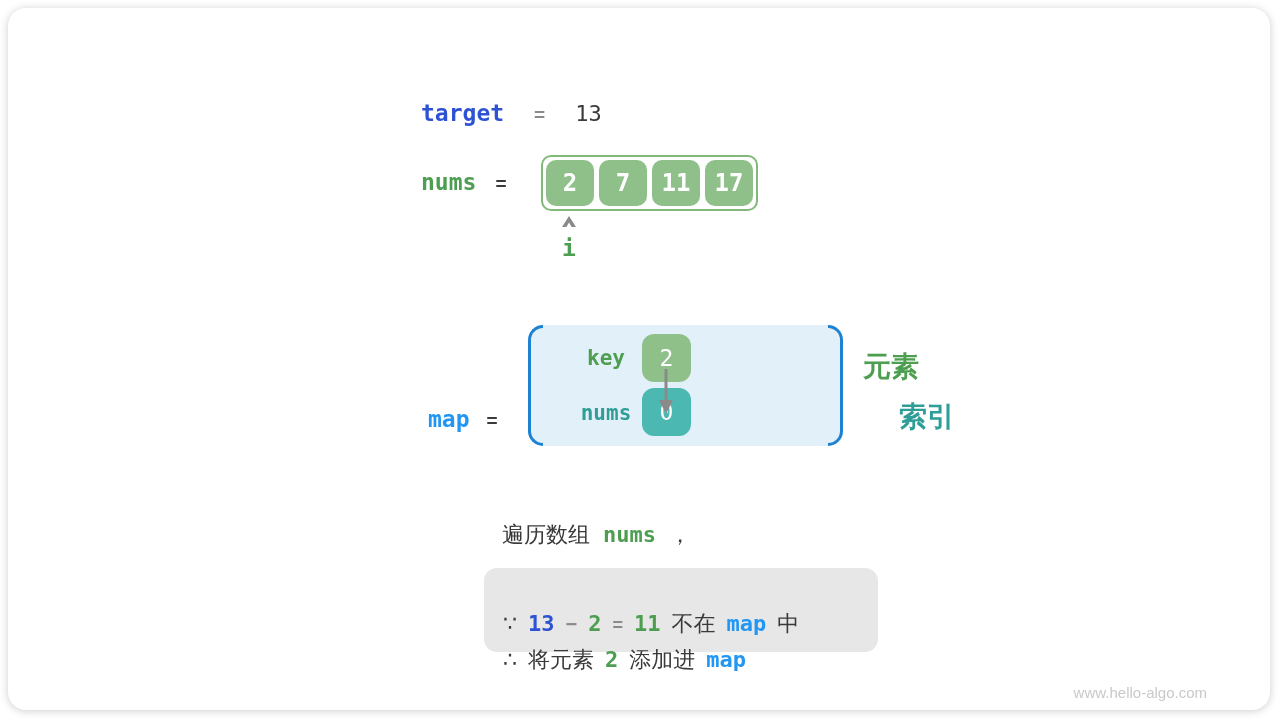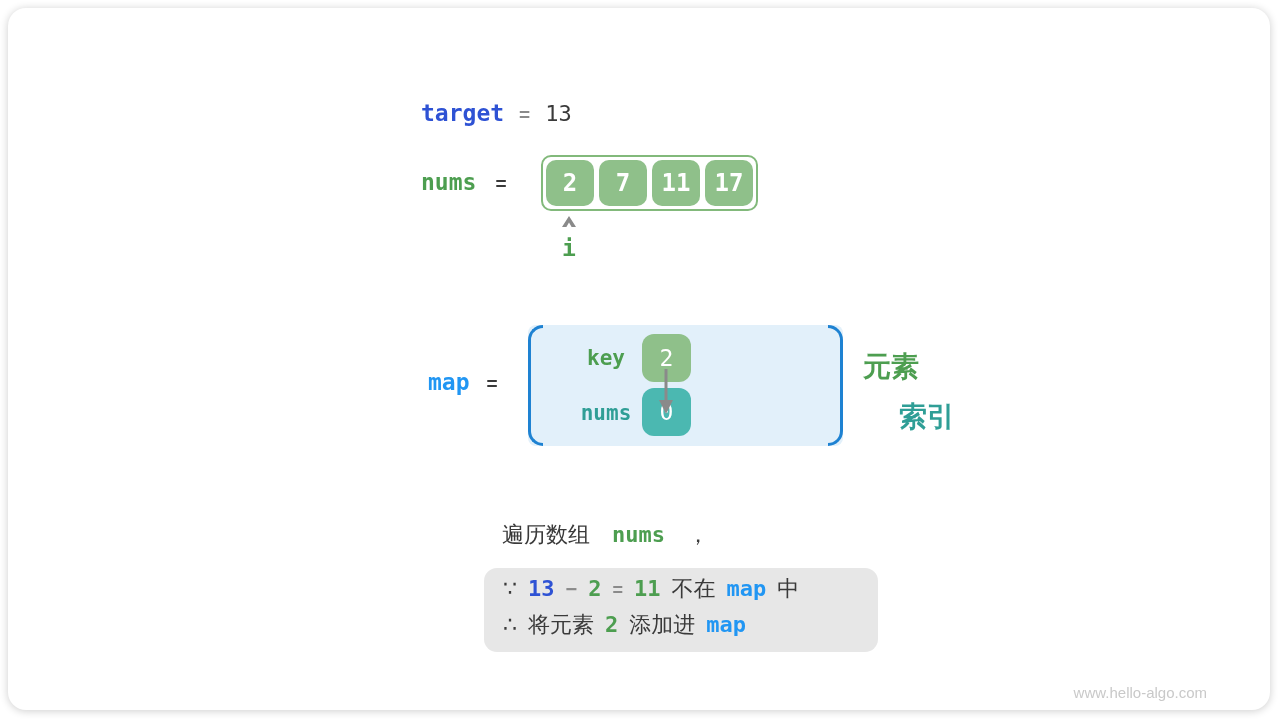--- a/index.html
+++ b/index.html
@@ -16,26 +16,26 @@
   }
   .card{
     position:absolute;left:8px;top:8px;width:1262px;height:702px;
     background:#ffffff;border-radius:18px;
     box-shadow:0 1px 9px rgba(0,0,0,0.20);
   }
   .abs{position:absolute;}
   .row{position:absolute;display:flex;align-items:baseline;}
   .code{font-family:"DejaVu Sans Mono","Liberation Mono",monospace;font-weight:bold;}
   .mono{font-family:Liberation Sans, sans-serif;}
-  .indigo{color:var(--indigo);} .blue{color:var(--blue);}
+  .indigo{color:var(--indigo);} .blue{color:var(--blue);margin-top:37px;}
   .green{color:var(--green);} .teal{color:var(--teal);}
   .dark{color:var(--dark);} .gray{color:var(--gray);}
 
   
-  .target-row{left:413px;top:92px;gap:15px;}
+  .target-row{left:413px;top:92px;gap:30px;}
   .nums-row{left:413px;top:161px;gap:19px;}
   .map-row{left:420px;top:361px;gap:17px;}
   .var-label{font-size:23px;}
   .eq{font-size:19px;font-weight:bold;}
   .plain-num{font-size:22px;font-family:"DejaVu Sans Mono","Liberation Mono",monospace;}
 
   
   .array-box{
     left:533px;top:147px;width:217px;height:56px;box-sizing:border-box;
     border:2px solid var(--green-border);border-radius:10px;background:#fff;
@@ -47,21 +47,21 @@
     font-family:"DejaVu Sans Mono","Liberation Mono",monospace;
     display:flex;align-items:center;justify-content:center;
   }
   .caret{left:551px;top:207px;}
   .caret path{fill:var(--gray);}
   .i-label{left:554px;top:227px;font-size:23px;}
 
   
   .map-container{
     left:520px;top:317px;width:315px;height:121px;
-    background:var(--map-fill);border-radius:8px;
+    background:var(--map-fill);border-radius:16px;
   }
   .bracket{position:absolute;top:0;bottom:0;width:15px;box-sizing:border-box;}
   .bracket-left{left:0;border:3px solid var(--bracket-blue);border-right:none;border-radius:16px 0 0 16px;}
   .bracket-right{right:0;border:3px solid var(--bracket-blue);border-left:none;border-radius:0 16px 16px 0;}
   .map-field-label{position:absolute;left:20px;width:116px;text-align:center;font-size:21px;}
   .key-label{top:21px;}
   .value-label{top:76px;}
   .kv-box{
     position:absolute;left:114px;width:49px;height:48px;border-radius:12px;
     color:#fff;font-size:23px;font-family:"DejaVu Sans Mono","Liberation Mono",monospace;
@@ -70,21 +70,21 @@
   .key-box{top:9px;background:var(--green-fill);}
   .value-box{top:63px;background:var(--teal-fill);}
   .kv-arrow{position:absolute;left:127px;top:44px;}
   .kv-arrow line{stroke:var(--gray);stroke-width:3;}
   .kv-arrow path{fill:var(--gray);}
   .side-label{position:absolute;left:855px;font-size:28px;font-weight:bold;}
   .element-label{top:340px;}
   .index-label{top:390px;margin-left:36px;}
 
   
-  .caption-row{left:494px;top:512px;gap:22px;font-size:22px;}
+  .caption-row{left:494px;top:512px;gap:13px;font-size:22px;}
   .caption-row .code{font-size:22px;}
   .note-box{
     left:476px;top:560px;width:394px;height:84px;box-sizing:border-box;
     background:var(--note-fill);border-radius:13px;padding:6px 0 0 19px;
   }
   .note-line{display:flex;align-items:baseline;gap:11px;height:36px;font-size:22px;}
   .note-line .code{font-size:22px;}
   .note-line .eq{font-size:18px;}
   .minus{font-size:20px;font-weight:bold;}
 

